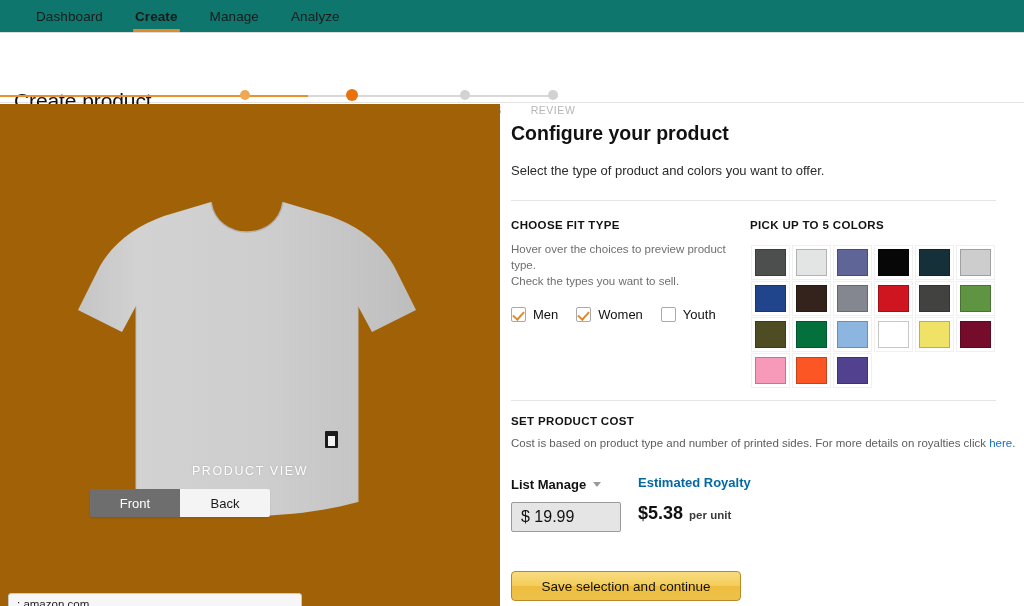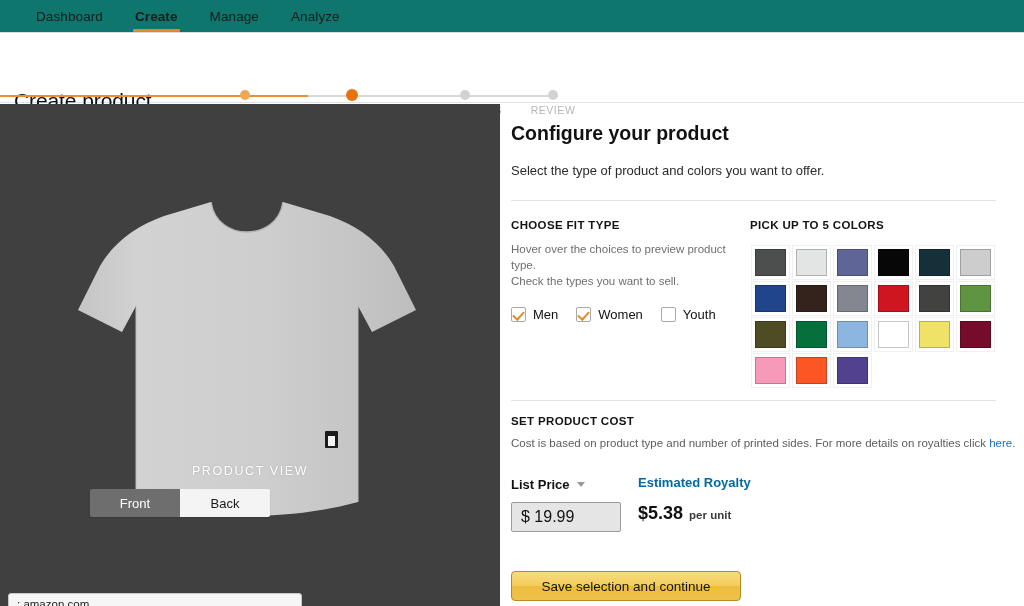--- a/index.html
+++ b/index.html
@@ -60,21 +60,21 @@
     position:absolute; top:17px; transform:translateX(-50%);
     font-size:10.5px; letter-spacing:.55px; white-space:nowrap;
   }
   .step-label.done    { color:#f2b173; }
   .step-label.current { color:#d9730d; font-weight:bold; }
   .step-label.todo    { color:#b6b6b6; }
 
   
   .preview {
     position:absolute; left:0; top:104px; width:500px; height:502px;
-    background:#404040; overflow:hidden;
+    background:#a16207; overflow:hidden;
   }
   .shirt-wrap { position:absolute; left:72px; top:78px; width:350px; height:360px; }
   .shirt-svg { display:block; }
   .shirt-tag {
     position:absolute; left:253px; top:249px; width:13px; height:17px;
     background:#1b1b1b; border-radius:1px;
     display:flex; align-items:flex-end; justify-content:center;
   }
   .shirt-tag i {
     display:block; width:7px; height:10px; background:#f3f3f3; margin-bottom:2px;
@@ -370,21 +370,21 @@
     <div class="hr" style="margin-top:16px;"></div>
 
     <div class="cost">
       <div class="sec-head" style="margin-top:14px;">SET PRODUCT COST</div>
       <div class="cost-hint">
         <span>Cost is based on product type and number of printed sides. For more details on royalties click </span><a class="lnk">here</a><span>.</span>
       </div>
 
       <div class="price-row">
         <div>
-          <span class="lp-label">List Price</span><span class="caret"></span>
+          <span class="lp-label">List Manage</span><span class="caret"></span>
           <div>
             <input class="price-input" value="$ 19.99" style="">
           </div>
         </div>
         <div class="roy-block">
           <div class="roy-label">Estimated Royalty</div>
           <div class="roy-val">
             <span>$5.38</span><span class="roy-unit">per unit</span>
           </div>
         </div>

